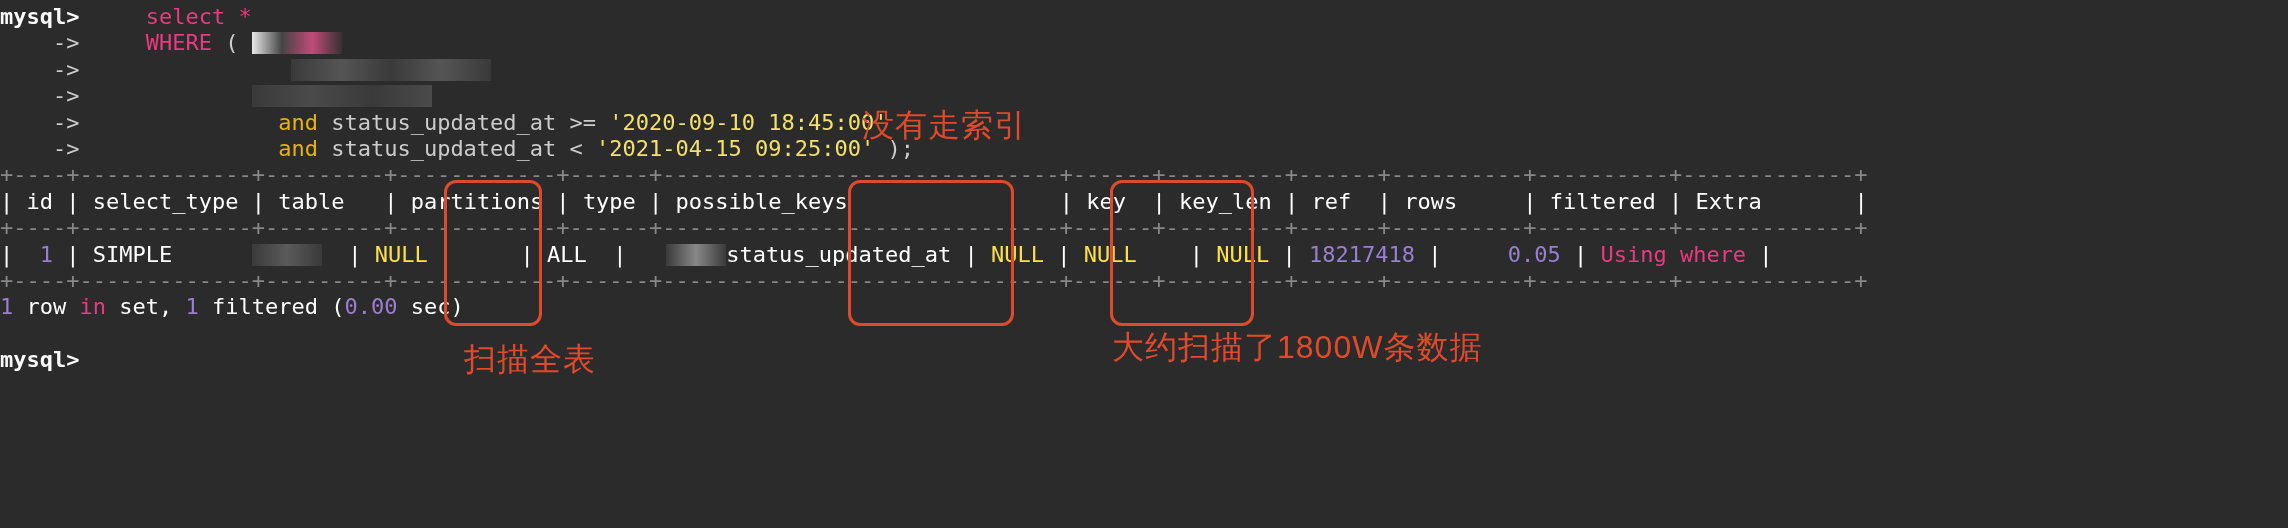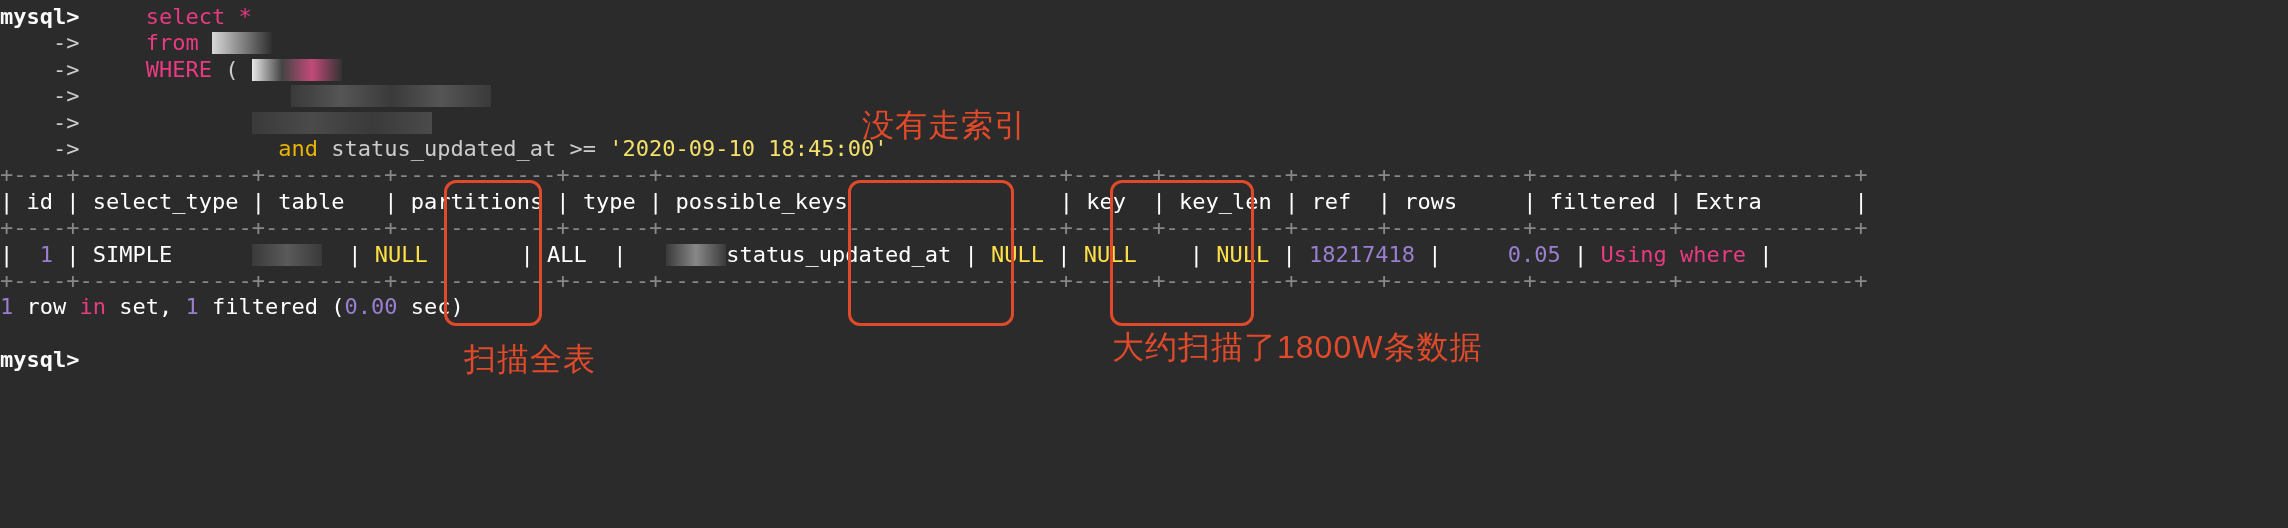--- a/index.html
+++ b/index.html
@@ -67,30 +67,30 @@
     color: #888888;
   }
 </style>
 </head>
 <body>
 
 <div class="terminal">
 
 <div class="line"><span class="prompt">mysql&gt;</span>     <span class="kw">select</span> <span class="star">*</span></div>
 
-<div class="line"><span class="arrow">    -&gt;</span>     <span class="kw">from</span> <span class="blur b2"></span></div>
 
 <div class="line"><span class="arrow">    -&gt;</span>     <span class="kw">WHERE</span> <span class="ident">( </span><span class="blur b3"></span></div>
 
 <div class="line"><span class="arrow">    -&gt;</span>                <span class="blur b4"></span></div>
 
 <div class="line"><span class="arrow">    -&gt;</span>             <span class="blur b5"></span></div>
 
 <div class="line"><span class="arrow">    -&gt;</span>               <span class="kw2">and</span> <span class="ident">status_updated_at</span> <span class="ident">&gt;=</span> <span class="str">'2020-09-10 18:45:00'</span></div>
 
+<div class="line"><span class="arrow">    -&gt;</span>               <span class="kw2">and</span> <span class="ident">status_updated_at</span> <span class="ident">&lt;</span> <span class="str">'2021-04-15 09:25:00'</span> <span class="ident">);</span></div>
 
 <div class="line rule">+----+-------------+---------+------------+------+------------------------------+------+---------+------+----------+----------+-------------+</div>
 
 <div class="line"><span class="white">| </span><span class="white">id</span><span class="white"> | </span><span class="white">select_type</span><span class="white"> | </span><span class="white">table</span><span class="white">   | </span><span class="white">partitions</span><span class="white"> | </span><span class="white">type</span><span class="white"> | </span><span class="white">possible_keys</span><span class="white">                | </span><span class="white">key</span><span class="white">  | </span><span class="white">key_len</span><span class="white"> | </span><span class="white">ref</span><span class="white">  | </span><span class="white">rows</span><span class="white">     | </span><span class="white">filtered</span><span class="white"> | </span><span class="white">Extra</span><span class="white">       |</span></div>
 
 <div class="line rule">+----+-------------+---------+------------+------+------------------------------+------+---------+------+----------+----------+-------------+</div>
 
 <div class="line"><span class="white">|  </span><span class="num">1</span><span class="white"> | </span><span class="white">SIMPLE</span><span class="white">      </span><span class="blur b6"></span><span class="white">  | </span><span class="null">NULL</span><span class="white">       | </span><span class="white">ALL</span><span class="white">  |   </span><span class="blur b7"></span><span class="white">status_updated_at</span><span class="white"> | </span><span class="null">NULL</span><span class="white"> | </span><span class="null">NULL</span><span class="white">    | </span><span class="null">NULL</span><span class="white"> | </span><span class="num">18217418</span><span class="white"> |     </span><span class="num">0.05</span><span class="white"> | </span><span class="kw">Using where</span><span class="white"> |</span></div>
 
 <div class="line rule">+----+-------------+---------+------------+------+------------------------------+------+---------+------+----------+----------+-------------+</div>

